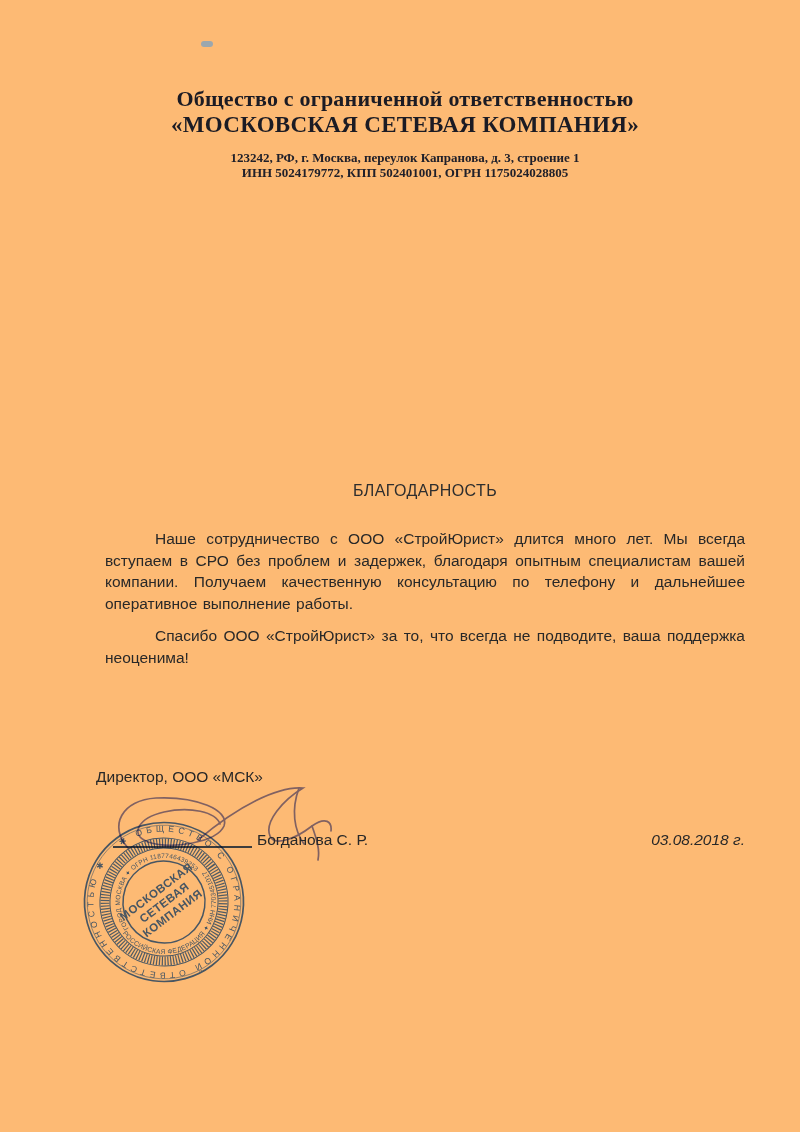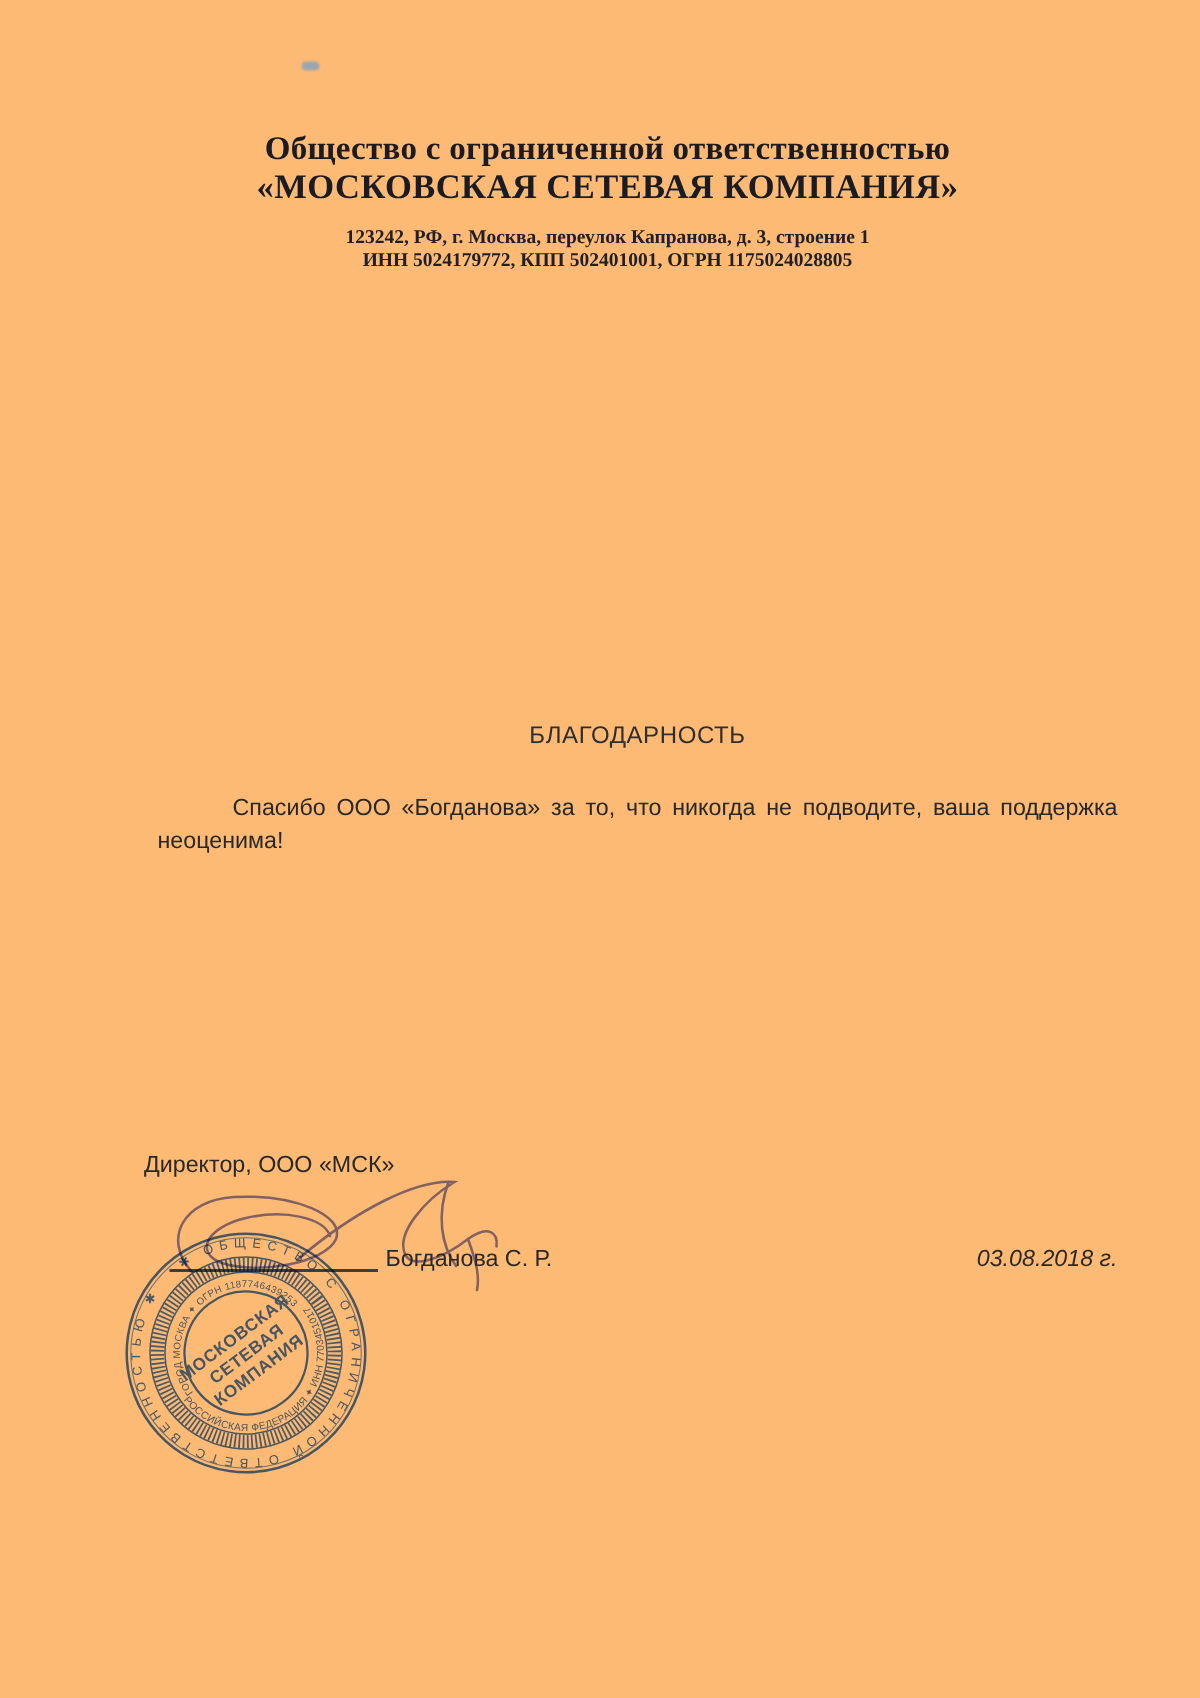--- a/index.html
+++ b/index.html
@@ -52,21 +52,22 @@
     <div class="org-name">«МОСКОВСКАЯ СЕТЕВАЯ КОМПАНИЯ»</div>
     <div class="org-meta">
       <div>123242, РФ, г. Москва, переулок Капранова, д. 3, строение 1</div>
       <div>ИНН 5024179772, КПП 502401001, ОГРН 1175024028805</div>
     </div>
   </div>
 
   <div class="letter-title">БЛАГОДАРНОСТЬ</div>
 
   <div class="letter-body">
-    <p>Спасибо ООО «Богданова» за то, что никогда не подводите, ваша поддержка неоценима!</p>
+    <p>Наше сотрудничество с ООО «СтройЮрист» длится много лет. Мы всегда вступаем в СРО без проблем и задержек, благодаря опытным специалистам вашей компании. Получаем качественную консультацию по телефону и дальнейшее оперативное выполнение работы.</p>
+    <p>Спасибо ООО «СтройЮрист» за то, что всегда не подводите, ваша поддержка неоценима!</p>
   </div>
 
   <div class="signer-position">Директор, ООО «МСК»</div>
 
   <div class="sig-rule"></div>
 
   <svg class="stamp" viewBox="-85 -85 170 170" xmlns="http://www.w3.org/2000/svg">
     <defs>
       <path id="arcOuter" d="M 0 -70.5 A 70.5 70.5 0 1 1 -0.05 -70.5"></path>
       <path id="arcInTop" d="M -44 0 A 44 44 0 1 1 44 0"></path>

